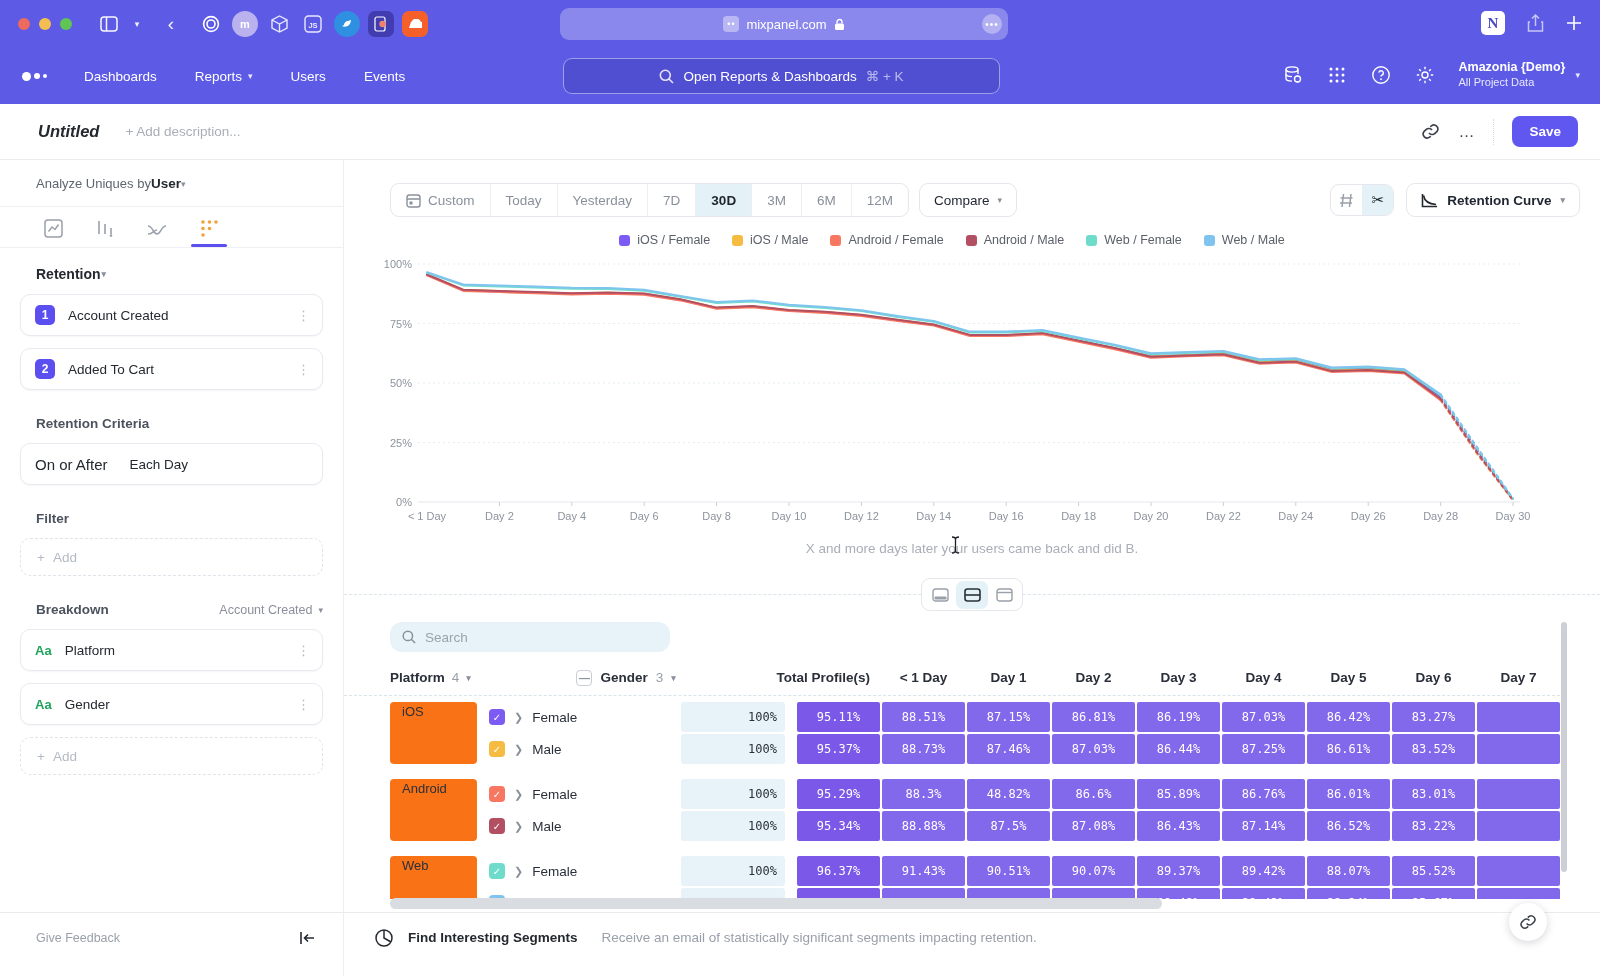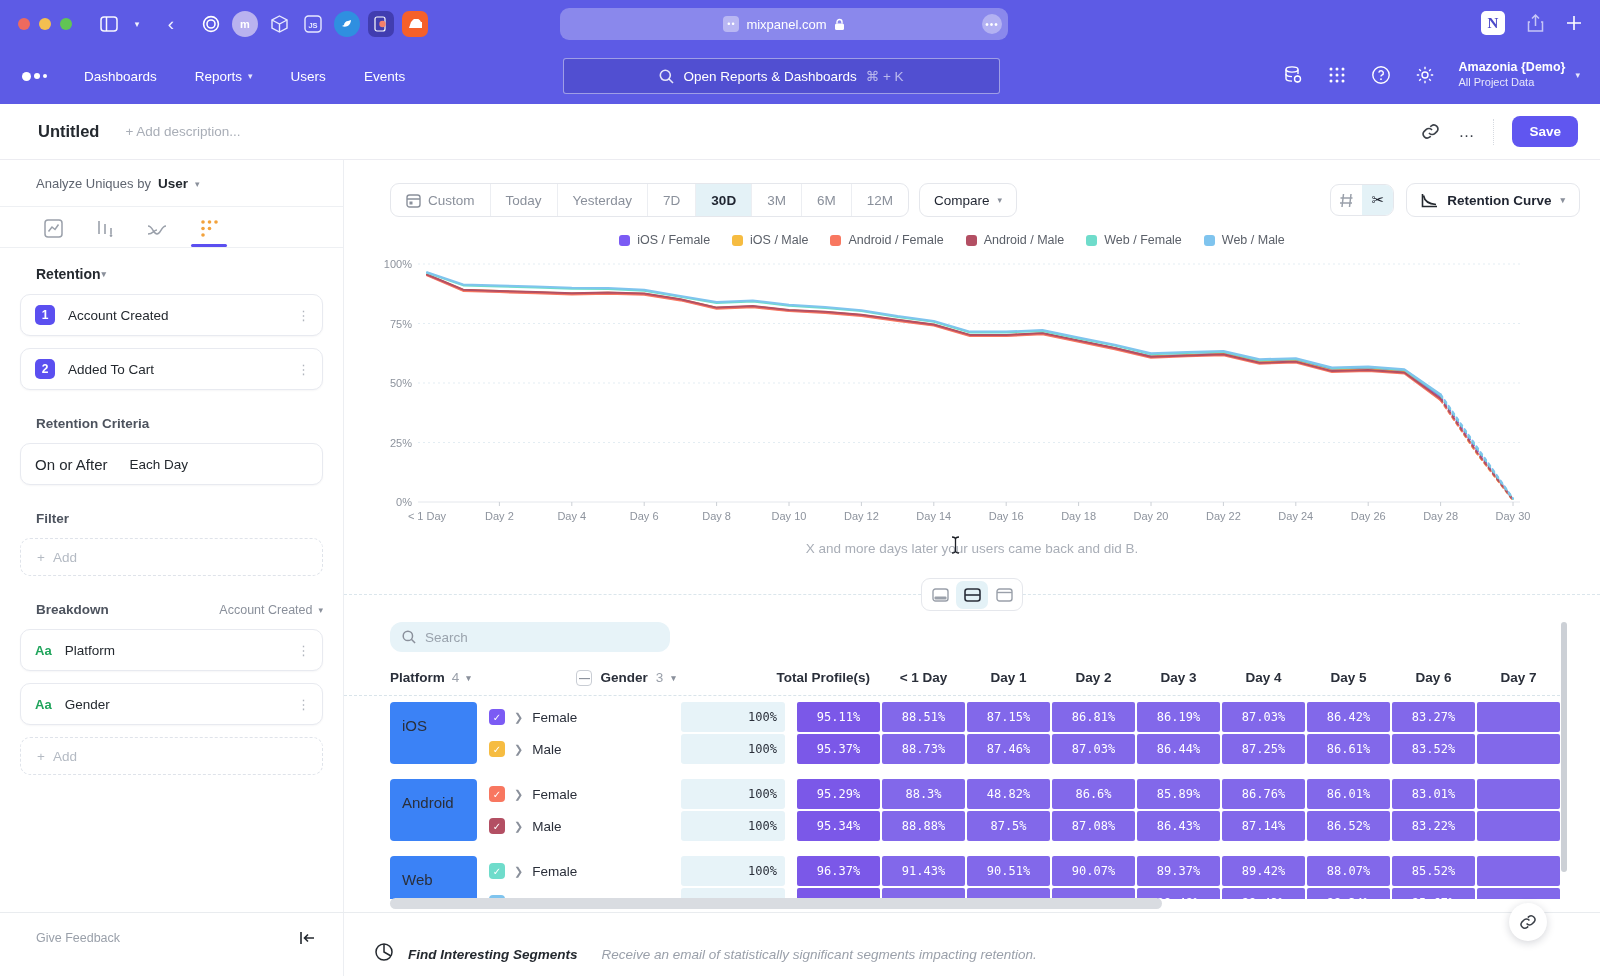--- a/index.html
+++ b/index.html
@@ -33,44 +33,44 @@
   
   .app-nav { position:absolute; left:0; top:48px; width:1600px; height:56px; background:#5d5be5;
     display:flex; align-items:center; }
   .mp-logo { display:flex; align-items:center; gap:3px; margin-left:22px; width:36px; }
   .mp-logo i { background:#fff; border-radius:50%; display:block; }
   .nav-items { display:flex; gap:14px; margin-left:14px; }
   .nav-item { color:#fff; font-size:13.5px; padding:8px 12px; border-radius:7px; cursor:pointer;
     display:flex; align-items:center; gap:6px; }
   .nav-caret { font-size:9px; color:rgba(255,255,255,.85); }
   .nav-search { position:absolute; left:563px; top:10px; width:437px; height:36px;
-    background:rgba(30,25,120,.18); border:1px solid rgba(255,255,255,.45); border-radius:3px;
+    background:rgba(30,25,120,.18); border:1px solid rgba(255,255,255,.45); border-radius:9px;
     display:flex; align-items:center; justify-content:center; gap:9px; color:#fff; font-size:13.5px; }
   .nav-search .sc { color:rgba(255,255,255,.6); }
   .nav-right { position:absolute; right:20px; top:10px; display:flex; align-items:center; gap:10px; }
   .nav-ic { width:34px; height:34px; display:flex; align-items:center; justify-content:center;
     color:#fff; border-radius:8px; }
   .proj { color:#fff; text-align:left; margin-left:6px; line-height:1.25; }
   .proj .p1 { font-size:12.5px; font-weight:bold; }
   .proj .p2 { font-size:11px; color:rgba(255,255,255,.85); }
 
   
   .report-header { position:absolute; left:0; top:104px; width:1600px; height:56px; background:#fff;
     border-bottom:1px solid #ececf1; display:flex; align-items:center; }
-  .r-title { font-size:16.5px; font-weight:bold; color:#24292f; margin-left:38px; }
+  .r-title { font-size:16.5px; font-weight:bold; color:#24292f; margin-left:38px;font-style:italic; }
   .r-desc { font-size:13.5px; color:#a9aeb7; margin-left:26px; }
   .rh-right { position:absolute; right:22px; display:flex; align-items:center; gap:18px; }
   .vdots { width:1px; height:26px; border-left:1px dotted #d6dae0; }
   .save-btn { background:#6056f0; color:#fff; font-size:13.5px; font-weight:bold; border:none;
     border-radius:8px; padding:8px 17px; cursor:pointer; }
 
   
   .sidebar { position:absolute; left:0; top:160px; width:344px; height:752px; background:#fff;
     border-right:1px solid #eceef2; }
-  .sb-analyze { display:flex; align-items:center; gap:7px; margin:16px 0 0 36px;
+  .sb-analyze { display:flex; align-items:center; margin:16px 0 0 36px;
     font-size:13px; color:#5f6570; }
   .sb-analyze b { color:#24292f; font-size:13.5px; }
   .sb-div { border-top:1px solid #eef0f3; margin-top:15px; }
   .sb-tabs { display:flex; gap:26px; margin:12px 0 0 40px; align-items:flex-end; }
   .sb-tab { width:26px; padding-bottom:9px; position:relative; cursor:pointer; display:flex; justify-content:center;}
   .sb-tab.active::after { content:""; position:absolute; left:-5px; right:-5px; bottom:0;
     height:3px; border-radius:2px; background:#5b4ff0; }
   .sb-sec { margin:18px 0 0 36px; font-size:14px; font-weight:bold; color:#24292f;
     display:flex; gap:1px; align-items:center; }
   .caret { font-size:9px; color:#8a909b; }
@@ -127,22 +127,22 @@
   .th-platform { width:176px; display:flex; gap:7px; align-items:center; }
   .th-gender { width:180px; margin-left:12px; display:flex; gap:8px; align-items:center; }
   .dim { color:#9aa0aa; font-weight:normal; }
   .th-total { width:104px; margin-left:12px; text-align:right; }
   .th-day { width:83px; margin-left:2px; text-align:center; white-space:nowrap; }
   .th-day:first-of-type { margin-left:12px; }
   .ind-cb { width:16px; height:16px; border:1.5px solid #c9cdd4; border-radius:4px; background:#fff;
     display:flex; align-items:center; justify-content:center; color:#8a909b; font-size:11px; cursor:pointer;}
   .tbl-body { position:absolute; left:0; top:542px; width:1216px; height:197px; overflow:hidden; }
   .grp { display:flex; margin-bottom:15px; padding-left:46px; }
-  .grp-platform { width:176px; background:#3b82f6; border-radius:4px; padding:15px 12px;
-    font-size:15px; color:#2a2f3a; }
+  .grp-platform { width:176px; background:#f97316; border-radius:4px; padding:2px 12px;
+    font-size:13px; color:#2a2f3a; }
   .grp-rows { display:flex; flex-direction:column; gap:2px; }
   .g-row { display:flex; align-items:stretch; height:30px; }
   .g-meta { width:180px; margin-left:12px; display:flex; align-items:center; gap:9px; }
   .cb { width:16px; height:16px; border-radius:4px; display:flex; align-items:center; justify-content:center;
     color:#fff; font-size:10px; cursor:pointer; }
   .g-chev { color:#8a909b; font-size:11px; cursor:pointer; }
   .g-label { font-size:13.5px; color:#2a2f3a; }
   .g-total { width:104px; margin-left:12px; background:#e7f3f8; border-radius:3px; display:flex;
     align-items:center; justify-content:flex-end; padding-right:8px;
     font-family:"DejaVu Sans Mono", monospace; font-size:12px; color:#2a2f3a; }
@@ -154,21 +154,21 @@
     border-radius:6px; cursor:pointer; }
   .vscroll { position:absolute; left:1217px; top:462px; width:6px; height:276px; }
   .vscroll .thumb { width:6px; height:250px; background:#ccd0d6; border-radius:3px; cursor:pointer; }
 
   
   .footer { position:absolute; left:0; top:912px; width:1600px; height:64px; background:#fff;
     border-top:1px solid #e9ecef; display:flex; }
   .f-left { width:344px; border-right:1px solid #eceef2; display:flex; align-items:center; padding:0 28px 14px 36px;}
   .f-fb { font-size:12.5px; color:#9aa0aa; cursor:pointer; }
   .f-collapse { margin-left:auto; cursor:pointer; display:flex; }
-  .f-main { flex:1; display:flex; align-items:flex-end; padding:0 0 14px 30px; gap:14px;font-style:italic; }
+  .f-main { flex:1; display:flex; align-items:center; padding:0 0 14px 30px; gap:14px; }
   .f-title { font-size:13.5px; font-weight:bold; color:#24292f; }
   .f-desc { font-size:13.5px; color:#9aa0aa; margin-left:10px; }
   .fab { position:absolute; left:1509px; top:903px; width:38px; height:38px; border-radius:50%;
     background:#fff; box-shadow:0 2px 8px rgba(20,25,50,.18); display:flex; align-items:center;
     justify-content:center; cursor:pointer; }
 
   svg text { font-family:"Liberation Sans", sans-serif; }
 </style>
 </head>
 <body>

